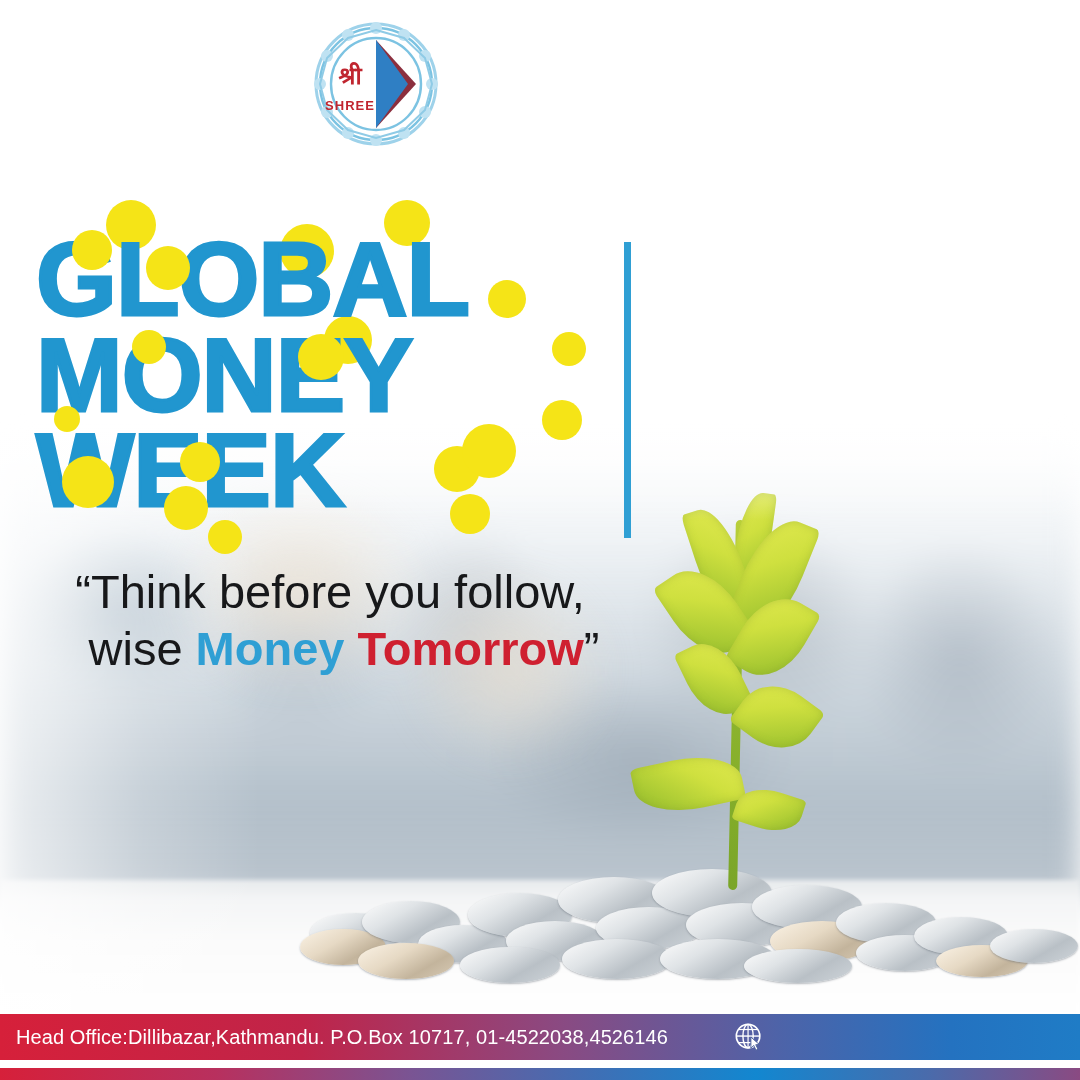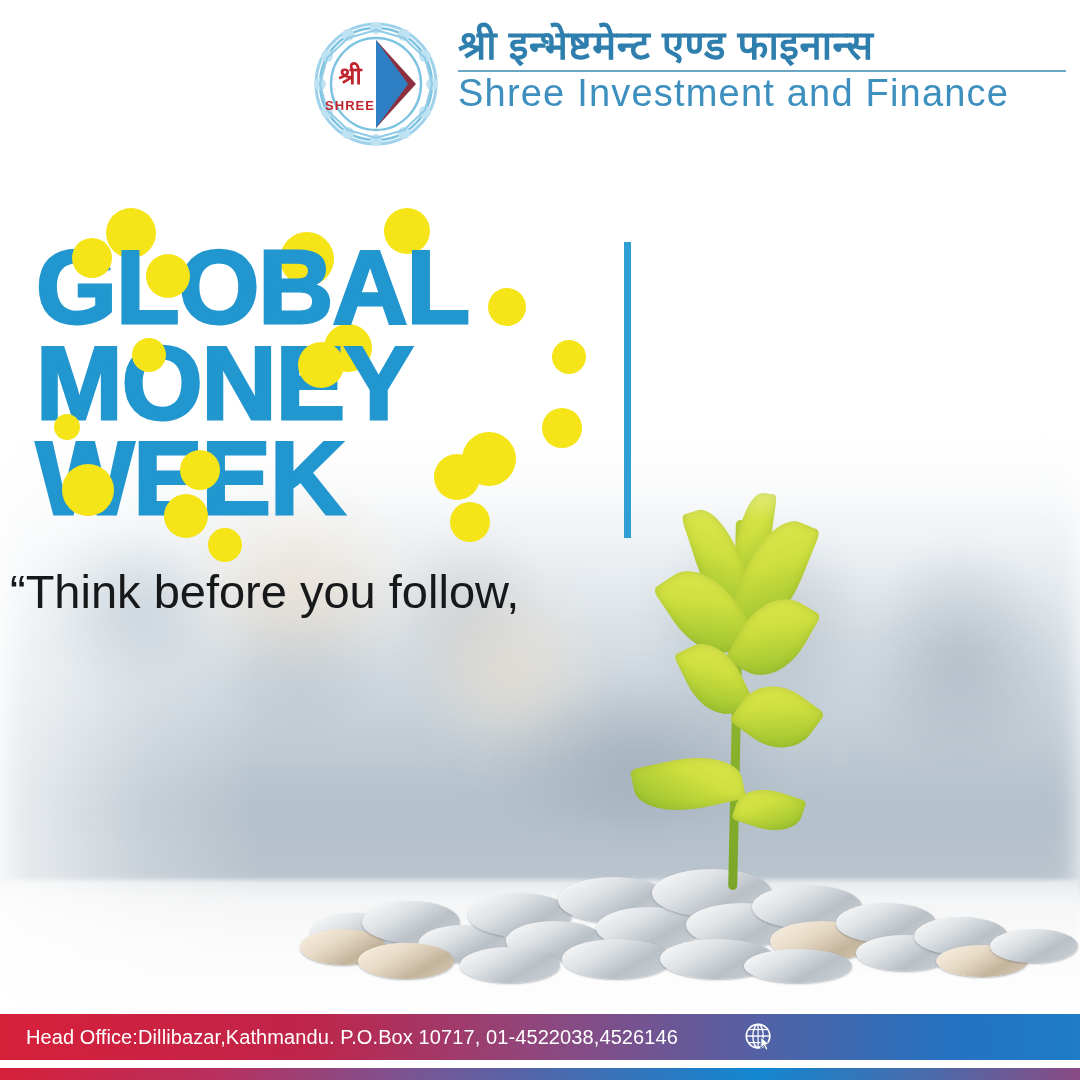--- a/index.html
+++ b/index.html
@@ -105,21 +105,21 @@
     width:608px;height:2px;background:#6aa6c6;margin:4px 0 2px 0;
   }
   .brand-en{
     font-size:38px;line-height:1.05;
     color:#3c8fbe;font-weight:400;letter-spacing:1.2px;
     white-space:nowrap;
   }
 
   
   .gmw{
-    position:absolute;left:36px;top:240px;width:580px;height:310px;
+    position:absolute;left:36px;top:232px;width:580px;height:310px;
   }
   .gmw-line{
     font-weight:700;
     color:#2196cf;
     font-size:104px;
     line-height:.92;
     letter-spacing:-1px;
     white-space:nowrap;
     -webkit-text-stroke:3px #2196cf;
   }
@@ -133,38 +133,38 @@
   .dot.over{z-index:3;}
   .gmw-text{position:relative;z-index:2;}
 
   .divider{
     position:absolute;left:624px;top:242px;width:7px;height:296px;
     background:#2f9fd4;
   }
 
   
   .tagline{
-    position:absolute;left:10px;top:563px;width:640px;
+    position:absolute;left:10px;top:563px;width:640px;text-align:center;
   }
   .tag-line{
     font-size:47px;line-height:1.22;color:#17181a;font-weight:400;
     white-space:nowrap;
   }
   .tag-line.l2{padding-left:28px;}
   .tag-money{color:#2f9fd4;font-weight:700;}
   .tag-tomorrow{color:#cf2030;font-weight:700;}
 
   
   .footer{
     position:absolute;left:0;top:1014px;width:1080px;height:46px;
     background:linear-gradient(90deg,#d6203a 0%,#c02449 28%,#8a4a82 52%,#4e63a8 72%,#2472c0 88%,#1f7cc6 100%);
     display:flex;align-items:center;
   }
   .footer-addr{
-    color:#ffffff;font-size:20px;margin-left:26px;white-space:nowrap;letter-spacing:.1px;
+    color:#ffffff;font-size:20px;margin-left:16px;white-space:nowrap;letter-spacing:.1px;
   }
   .footer-web-wrap{
     display:flex;align-items:center;margin-left:66px;
   }
   .globe-icon{width:30px;height:30px;margin-right:14px;flex:none;}
   .footer-web{
     color:#ffffff;font-size:20px;white-space:nowrap;letter-spacing:.1px;
   }
   .footer-strip{
     position:absolute;left:0;top:1068px;width:1080px;height:12px;
@@ -247,25 +247,20 @@
       </g>
       <g fill="none" stroke="#8fcbe6" stroke-width="2">
         <path d="M64 8 L92 16 L113 36 L120 62 L113 88 L92 108 L64 116 L36 108 L15 88 L8 62 L15 36 L36 16 Z"></path>
       </g>
       <path d="M64 18 L64 106 L104 62 Z" fill="#8c2f3e"></path>
       <path d="M64 18 L64 106 L96 62 Z" fill="#2f7fc4"></path>
       <text x="38" y="62" font-family="DejaVu Sans, sans-serif" font-size="24" font-weight="700" fill="#c0252f" text-anchor="middle">श्री</text>
       <text x="38" y="88" font-family="Liberation Sans, sans-serif" font-size="13" font-weight="700" fill="#c0252f" text-anchor="middle" letter-spacing="1">SHREE</text>
     </svg>
 
-    <div class="brand-text">
-      <div class="brand-np">श्री इन्भेष्टमेन्ट एण्ड फाइनान्स</div>
-      <div class="brand-rule"></div>
-      <div class="brand-en">Shree Investment and Finance</div>
-    </div>
   </div>
 
   <div class="gmw">
 
     <div class="dot under" style="left:70px;top:-32px;width:50px;height:50px;"></div>
     <div class="dot under" style="left:348px;top:-32px;width:46px;height:46px;"></div>
     <div class="dot under" style="left:244px;top:-8px;width:54px;height:54px;"></div>
     <div class="dot under" style="left:452px;top:48px;width:38px;height:38px;"></div>
     <div class="dot under" style="left:288px;top:84px;width:48px;height:48px;"></div>
     <div class="dot under" style="left:516px;top:100px;width:34px;height:34px;"></div>
@@ -288,20 +283,21 @@
     <div class="dot over" style="left:128px;top:254px;width:44px;height:44px;"></div>
     <div class="dot over" style="left:172px;top:288px;width:34px;height:34px;"></div>
     <div class="dot over" style="left:426px;top:192px;width:54px;height:54px;"></div>
     <div class="dot over" style="left:18px;top:174px;width:26px;height:26px;"></div>
   </div>
 
   <div class="divider"></div>
 
   <div class="tagline">
     <div class="tag-line l1">“Think before  you follow,</div>
+    <div class="tag-line l2"><span>wise </span><span class="tag-money">Money</span><span> </span><span class="tag-tomorrow">Tomorrow</span><span>”</span></div>
   </div>
 
   <div class="footer">
     <div class="footer-addr">Head Office:Dillibazar,Kathmandu. P.O.Box 10717, 01-4522038,4526146</div>
     <div class="footer-web-wrap">
       <svg class="globe-icon" viewBox="0 0 32 32">
         <circle cx="15" cy="15" r="12.5" fill="none" stroke="#ffffff" stroke-width="1.8"></circle>
         <ellipse cx="15" cy="15" rx="5.5" ry="12.5" fill="none" stroke="#ffffff" stroke-width="1.5"></ellipse>
         <line x1="2.5" y1="15" x2="27.5" y2="15" stroke="#ffffff" stroke-width="1.5"></line>
         <line x1="4.6" y1="8" x2="25.4" y2="8" stroke="#ffffff" stroke-width="1.3"></line>

